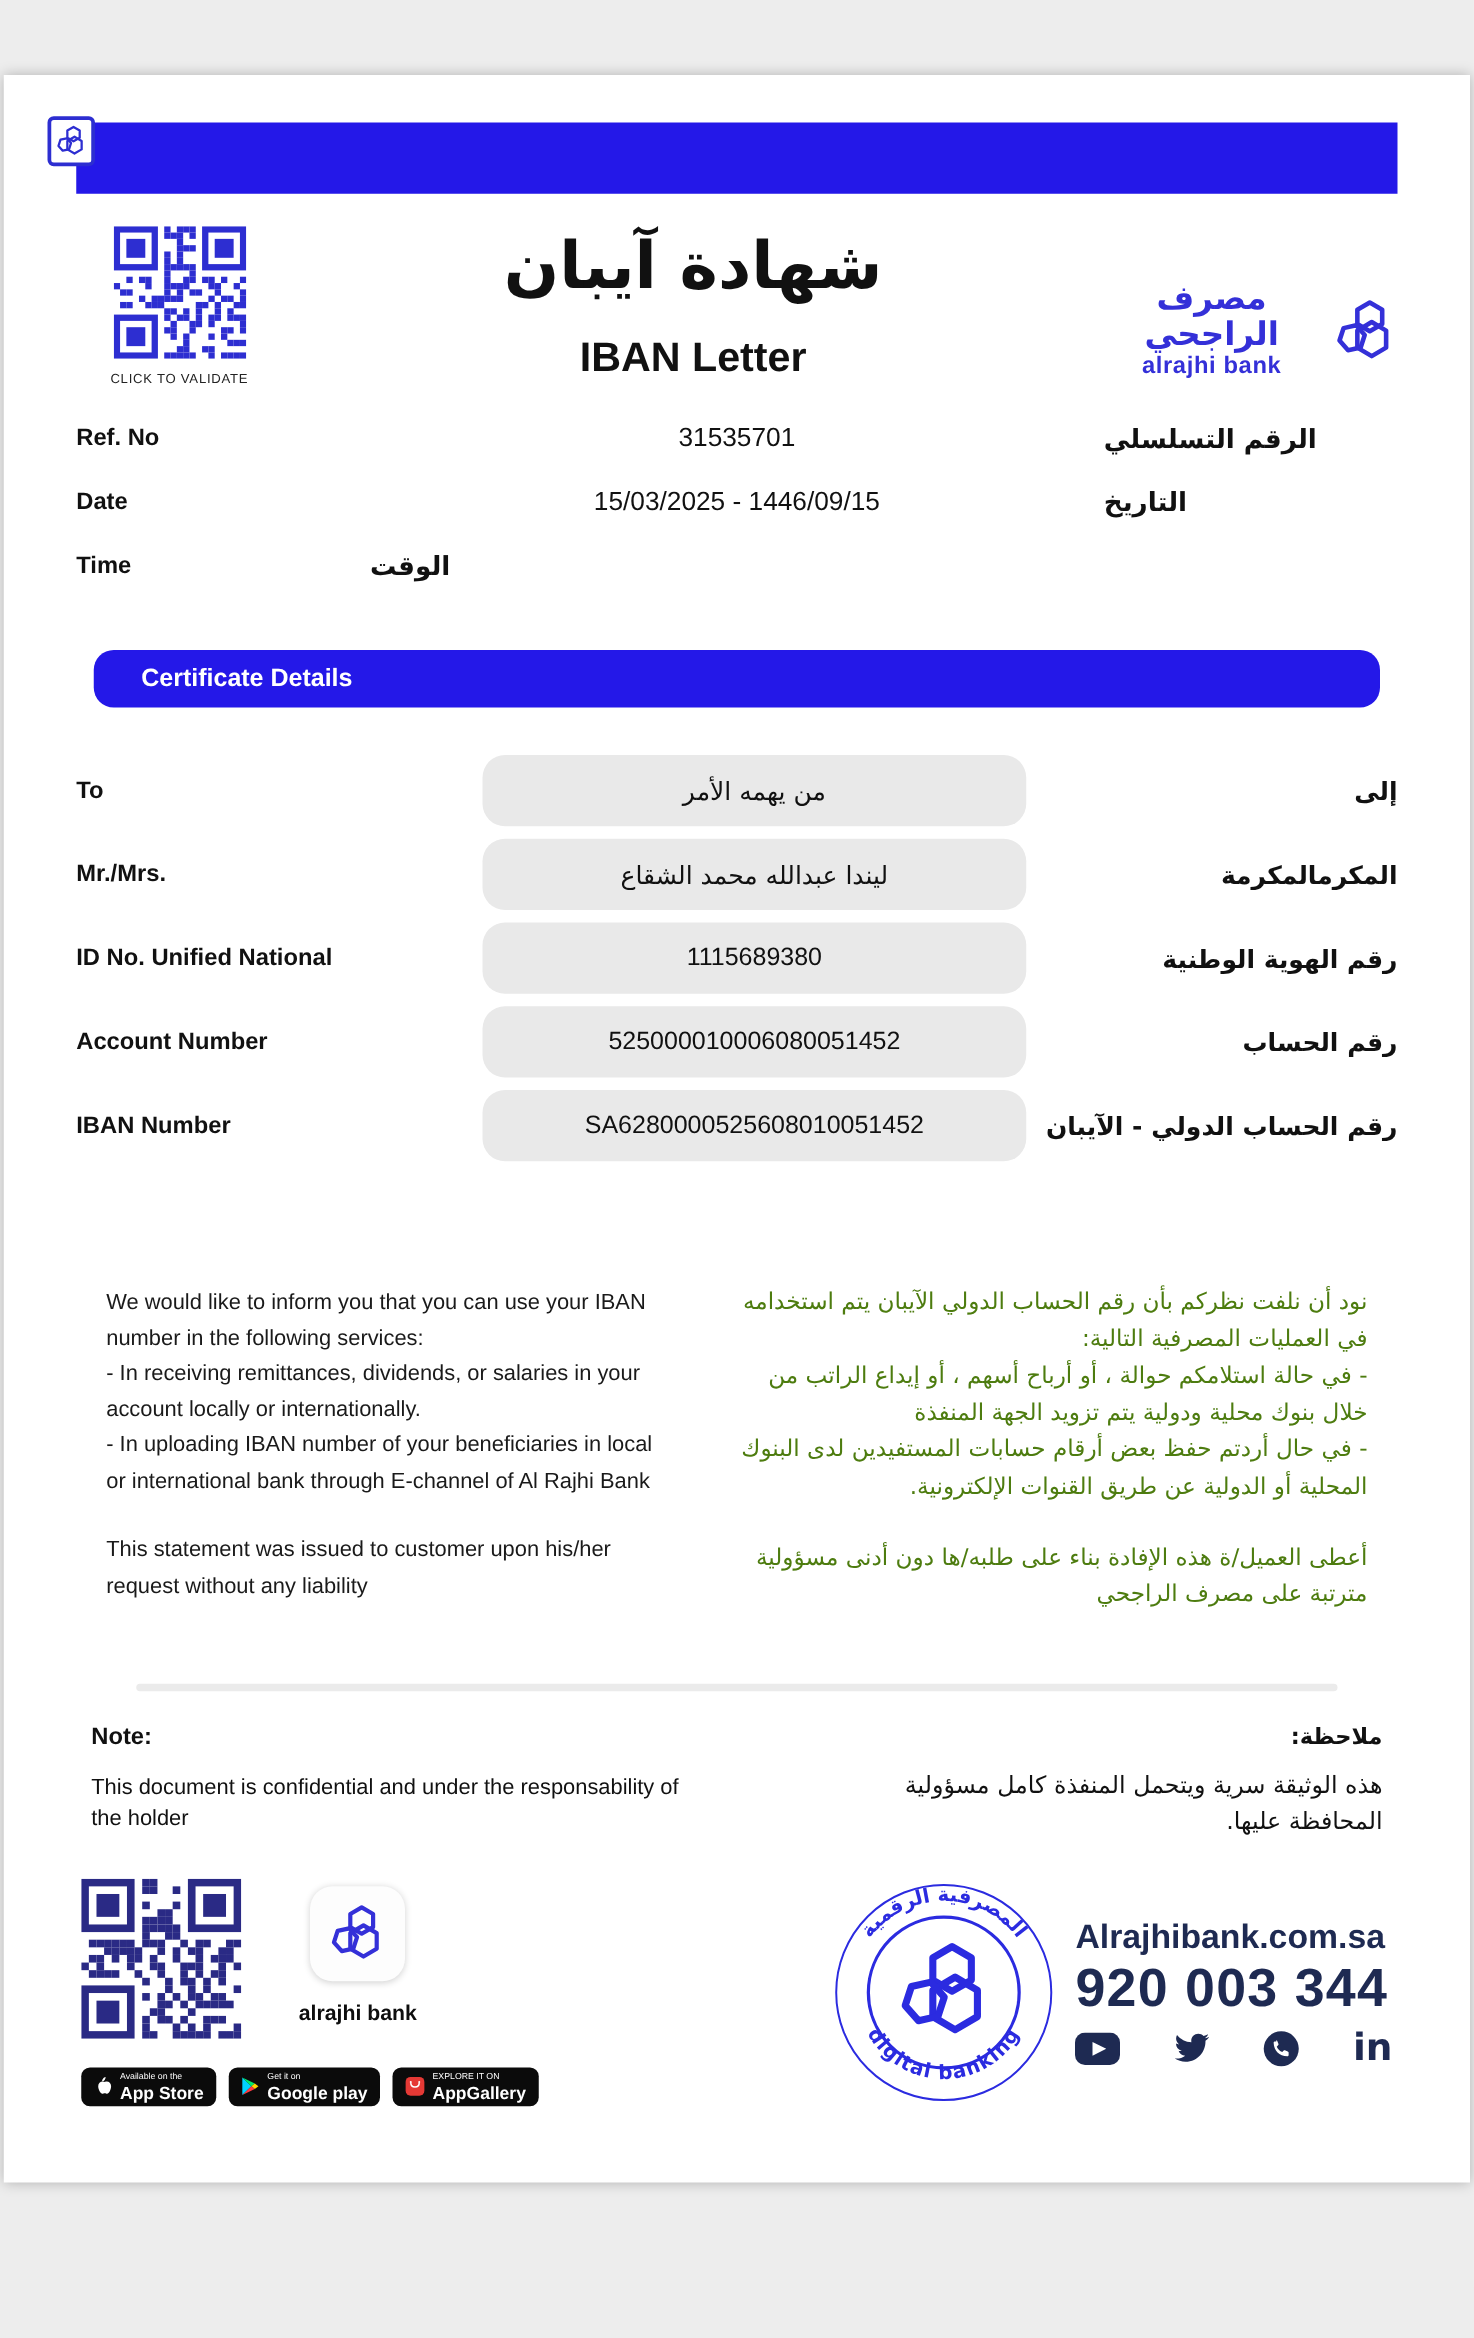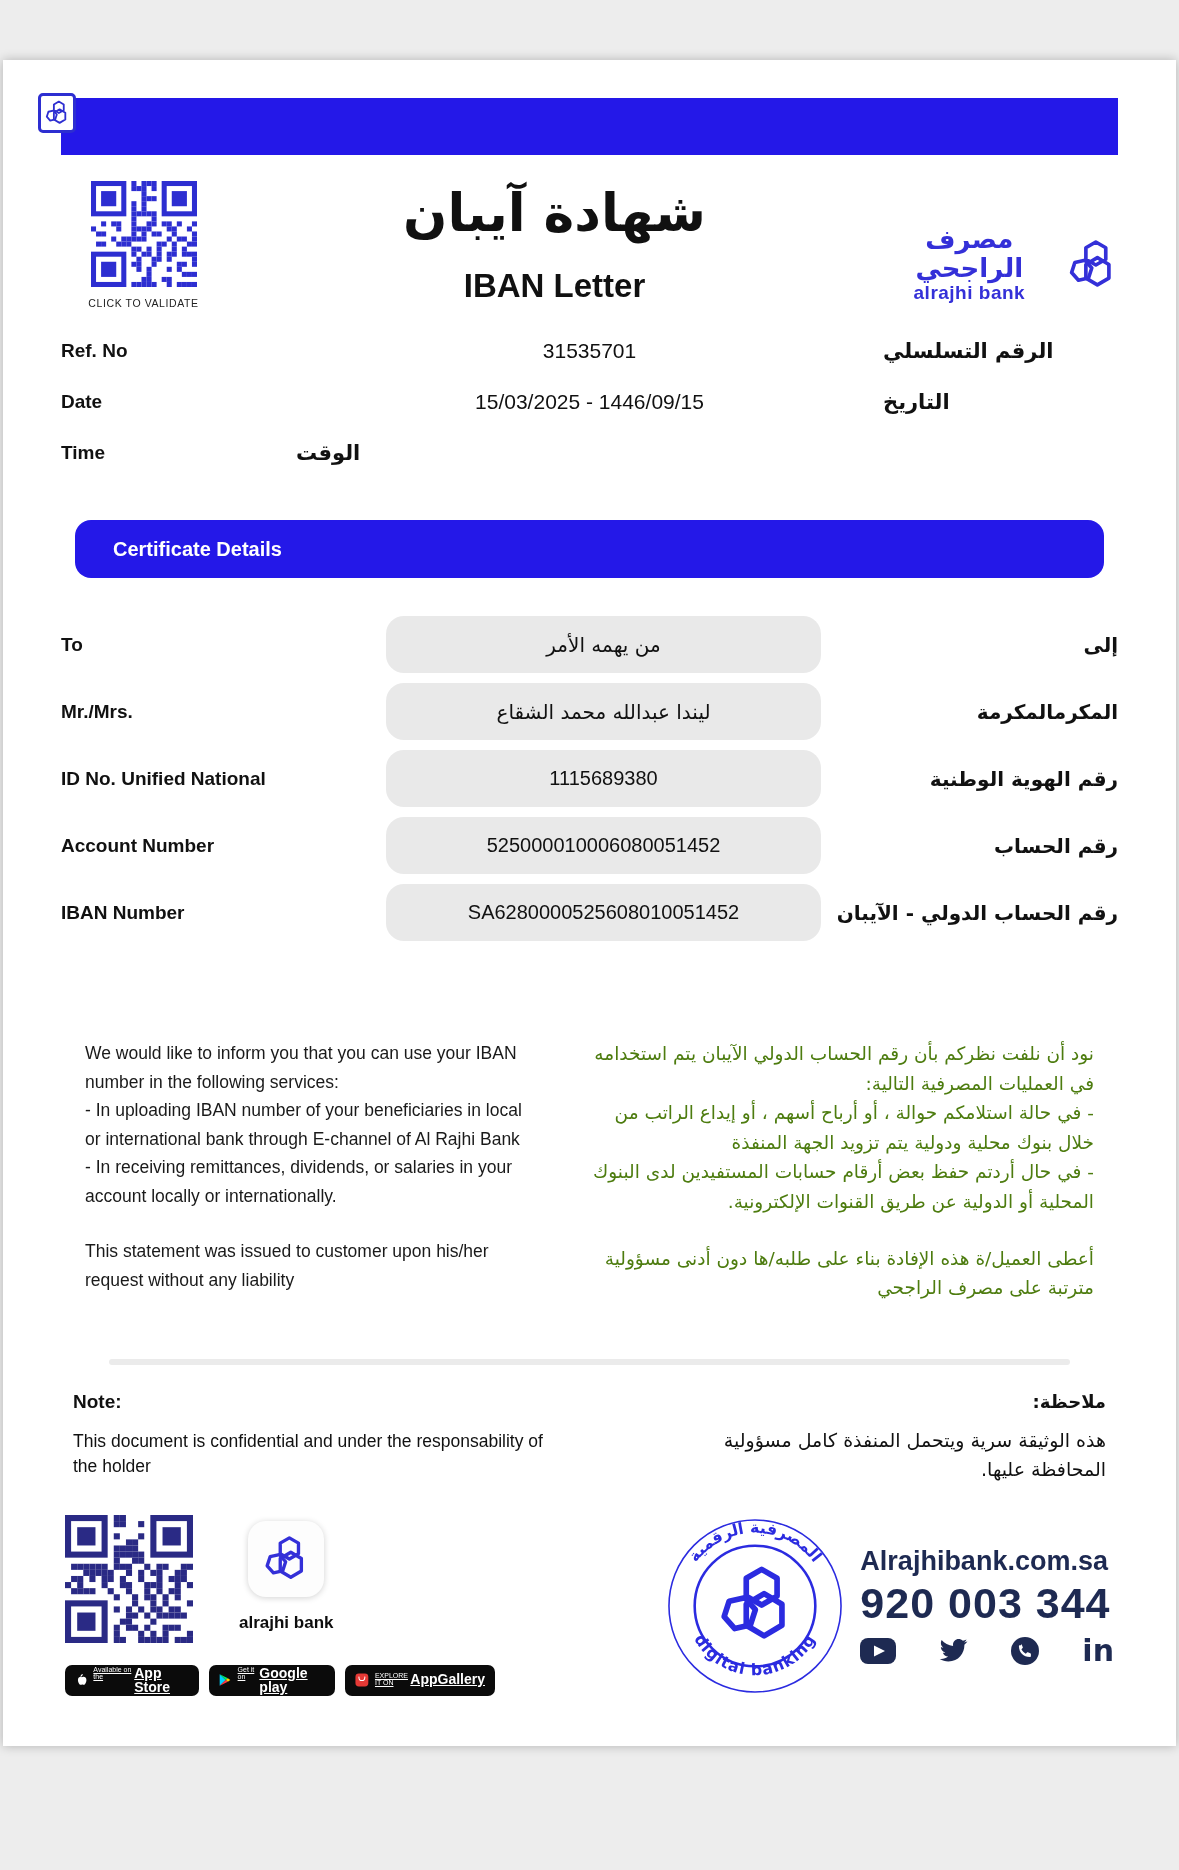--- a/index.html
+++ b/index.html
@@ -33,21 +33,21 @@
   .logo-emblem { width:62px; height:70px; }
 
   
   .meta { margin-top:16px; }
   .meta-row { display:flex; align-items:center; height:51px; }
   .m-left  { width:235px; font-weight:bold; font-size:19px; }
   .m-val   { flex:1; text-align:center; font-size:21px; }
   .m-right { width:235px; text-align:left; font-weight:bold; font-size:21px; }
 
   
-  .section-pill { margin:42px 14px 0; height:58px; background:var(--accent); color:#fff;
+  .section-pill { margin:42px 14px 0; height:46px; background:var(--accent); color:#fff;
     border-radius:16px; display:flex; align-items:center; padding-left:38px;
     font-weight:bold; font-size:20px; }
 
   
   .fields { margin-top:38px; }
   .field-row { display:flex; align-items:center; height:57px; margin-bottom:10px; }
   .f-left  { width:260px; font-weight:bold; font-size:19px; }
   .f-pill  { width:435px; height:57px; margin-left:65px; background:var(--pill);
     border-radius:18px; display:flex; align-items:center; justify-content:center; font-size:20px; }
   .f-right { flex:1; text-align:right; font-weight:bold; font-size:20px; }
@@ -73,21 +73,21 @@
   .footer { display:flex; margin-top:30px; padding:0 4px; justify-content:space-between; align-items:flex-start; }
   .f-left-group { width:430px; }
   .f-left-row { display:flex; align-items:flex-start; gap:46px; }
   .app-card { width:76px; height:76px; margin:6px auto 0; border-radius:18px; background:#fdfdfd;
     box-shadow:0 1px 6px rgba(0,0,0,.18); display:flex; align-items:center; justify-content:center;
     color:var(--logo); }
   .app-label { text-align:center; font-weight:bold; font-size:17px; margin-top:16px; color:#0d0d0d; }
   .badges { display:flex; gap:10px; margin-top:18px; }
   .badge { background:var(--badge_bg); border-radius:7px; height:31px; padding:0 10px;
     display:flex; align-items:center; gap:6px; color:#fff; }
-  .badge-text { display:flex; flex-direction:row; line-height:1;text-decoration:underline; }
+  .badge-text { display:flex; flex-direction:column; line-height:1; }
   .badge-l1 { font-size:7px; margin-bottom:2px; }
   .badge-l2 { font-size:14px; font-weight:bold; }
   .f-right-group { display:flex; align-items:center; gap:16px; padding-top:2px; }
   .contact { color:var(--navy); }
   .website { font-size:27px; font-weight:bold; }
   .phone   { font-size:43px; font-weight:bold; letter-spacing:1px; margin-top:2px; }
   .socials { display:flex; align-items:center; gap:42px; margin-top:8px; color:var(--navy); }
   .li-glyph { font-size:30px; font-weight:bold; line-height:1; font-family:"DejaVu Sans", sans-serif; }
 </style>
 </head>
@@ -304,22 +304,22 @@
     <div class="field-row">
       <div class="f-left">IBAN Number</div>
       <div class="f-pill">SA6280000525608010051452</div>
       <div class="f-right ar">رقم الحساب الدولي - الآيبان</div>
     </div>
   </div>
 
   <div class="cols">
     <div class="col-en">
       <p>We would like to inform you that you can use your IBAN number in the following services:</p>
+      <p>- In receiving remittances, dividends, or salaries in your account locally or internationally.</p>
       <p>- In uploading IBAN number of your beneficiaries in local or international bank through E-channel of Al Rajhi Bank</p>
-      <p>- In receiving remittances, dividends, or salaries in your account locally or internationally.</p>
       <div class="para-gap"></div>
       <p>This statement was issued to customer upon his/her request without any liability</p>
     </div>
     <div class="col-ar ar">
       <p>نود أن نلفت نظركم بأن رقم الحساب الدولي الآيبان يتم استخدامه في العمليات المصرفية التالية:</p>
       <p>- في حالة استلامكم حوالة ، أو أرباح أسهم ، أو إيداع الراتب من خلال بنوك محلية ودولية يتم تزويد الجهة المنفذة</p>
       <p>- في حال أردتم حفظ بعض أرقام حسابات المستفيدين لدى البنوك المحلية أو الدولية عن طريق القنوات الإلكترونية.</p>
       <div class="para-gap"></div>
       <p>أعطى العميل/ة هذه الإفادة بناء على طلبه/ها دون أدنى مسؤولية مترتبة على مصرف الراجحي</p>
     </div>

